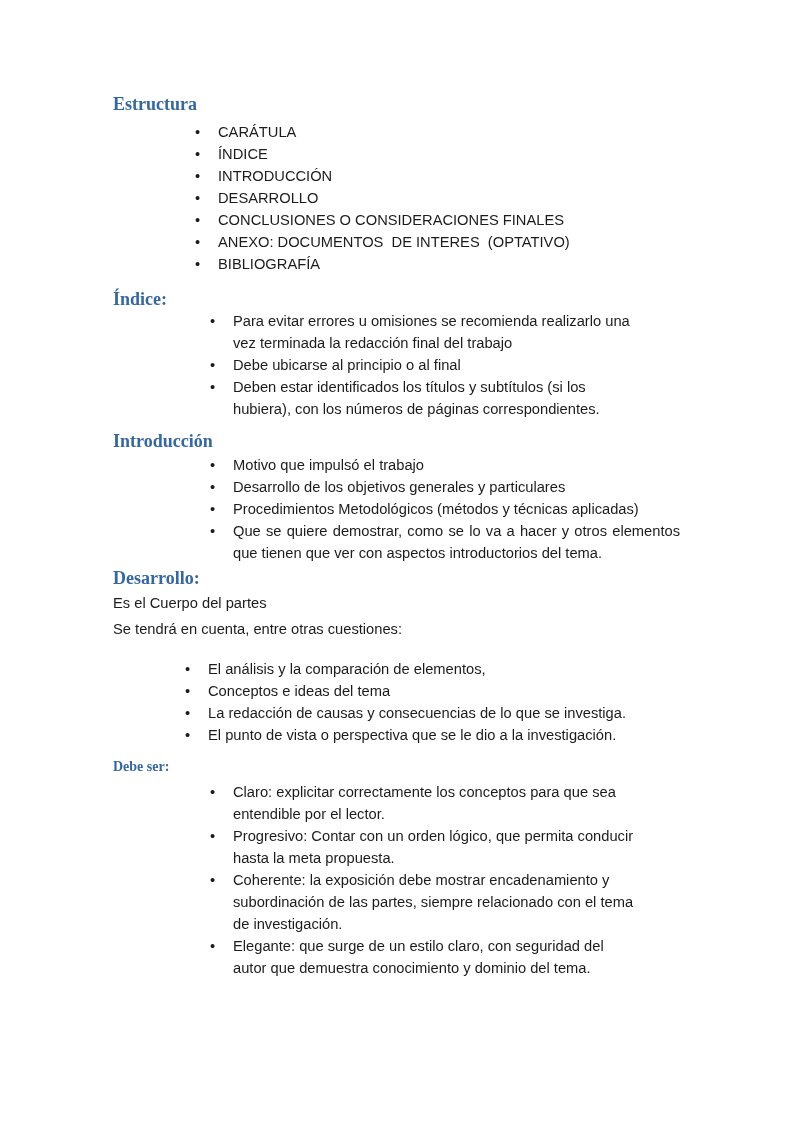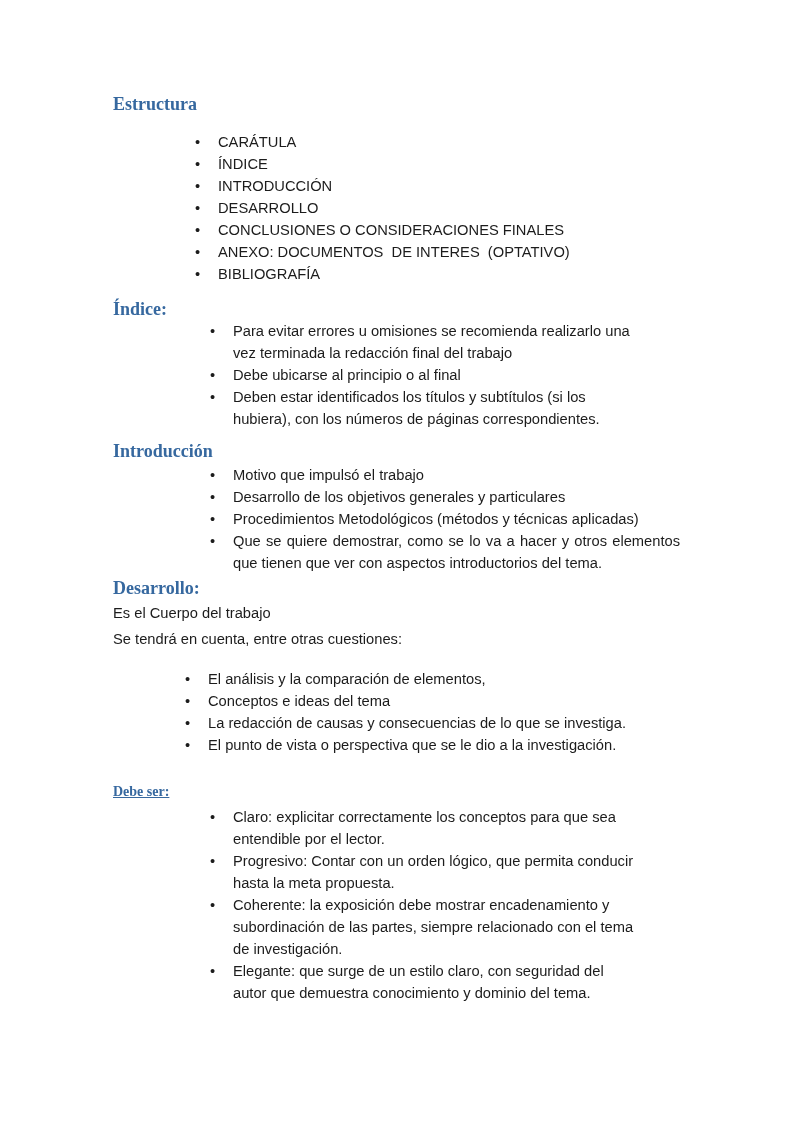--- a/index.html
+++ b/index.html
@@ -49,27 +49,27 @@
   
   .indent-c li { padding-left: 95px; }
   .indent-c .bullet { left: 72px; }
   .justify .li-text {
     display: block;
     width: 447px;
     white-space: normal;
     text-align: justify;
   }
   
-  #sec-estructura .heading-lg { margin-bottom: 16px; }
+  #sec-estructura .heading-lg { margin-bottom: 6px; }
   #sec-indice .heading-lg { margin-top: 14px; }
   #sec-introduccion .heading-lg { margin-top: 11px; margin-bottom: 2px; }
   #sec-desarrollo .heading-lg { margin-top: 4px; margin-bottom: 3px; }
   #sec-desarrollo .para-2 { margin-top: 4px; }
   #sec-desarrollo ul { margin-top: 18px; }
-  #sec-debeser .heading-sm { margin-top: 27px; margin-bottom: 6px; text-decoration: underline; }
+  #sec-debeser .heading-sm { margin-top: 12px; margin-bottom: 6px; }
 </style>
 </head>
 <body>
 
 <div class="page">
 
   <section id="sec-estructura">
     <div class="heading-lg">Estructura</div>
     <ul class="indent-a">
       <li><span class="bullet">•</span><span class="li-text">CARÁTULA</span></li>
@@ -101,21 +101,21 @@
       <li><span class="bullet">•</span><span class="li-text">Procedimientos Metodológicos (métodos y técnicas aplicadas)</span></li>
       <li class="justify">
           <span class="bullet">•</span>
           <span class="li-text">Que se quiere demostrar, como se lo va a hacer y otros elementos que tienen que ver con aspectos introductorios del tema.</span>
         </li>
     </ul>
   </section>
 
   <section id="sec-desarrollo">
     <div class="heading-lg">Desarrollo:</div>
-    <p class="para-1">Es el Cuerpo del trabajo</p>
+    <p class="para-1">Es el Cuerpo del partes</p>
     <p class="para-2">Se tendrá en cuenta, entre otras cuestiones:</p>
     <ul class="indent-c">
       <li><span class="bullet">•</span><span class="li-text">El análisis y la comparación de elementos,</span></li>
       <li><span class="bullet">•</span><span class="li-text">Conceptos e ideas del tema</span></li>
       <li><span class="bullet">•</span><span class="li-text">La redacción de causas y consecuencias de lo que se investiga.</span></li>
       <li><span class="bullet">•</span><span class="li-text">El punto de vista o perspectiva que se le dio a la investigación.</span></li>
     </ul>
   </section>
 
   <section id="sec-debeser">

